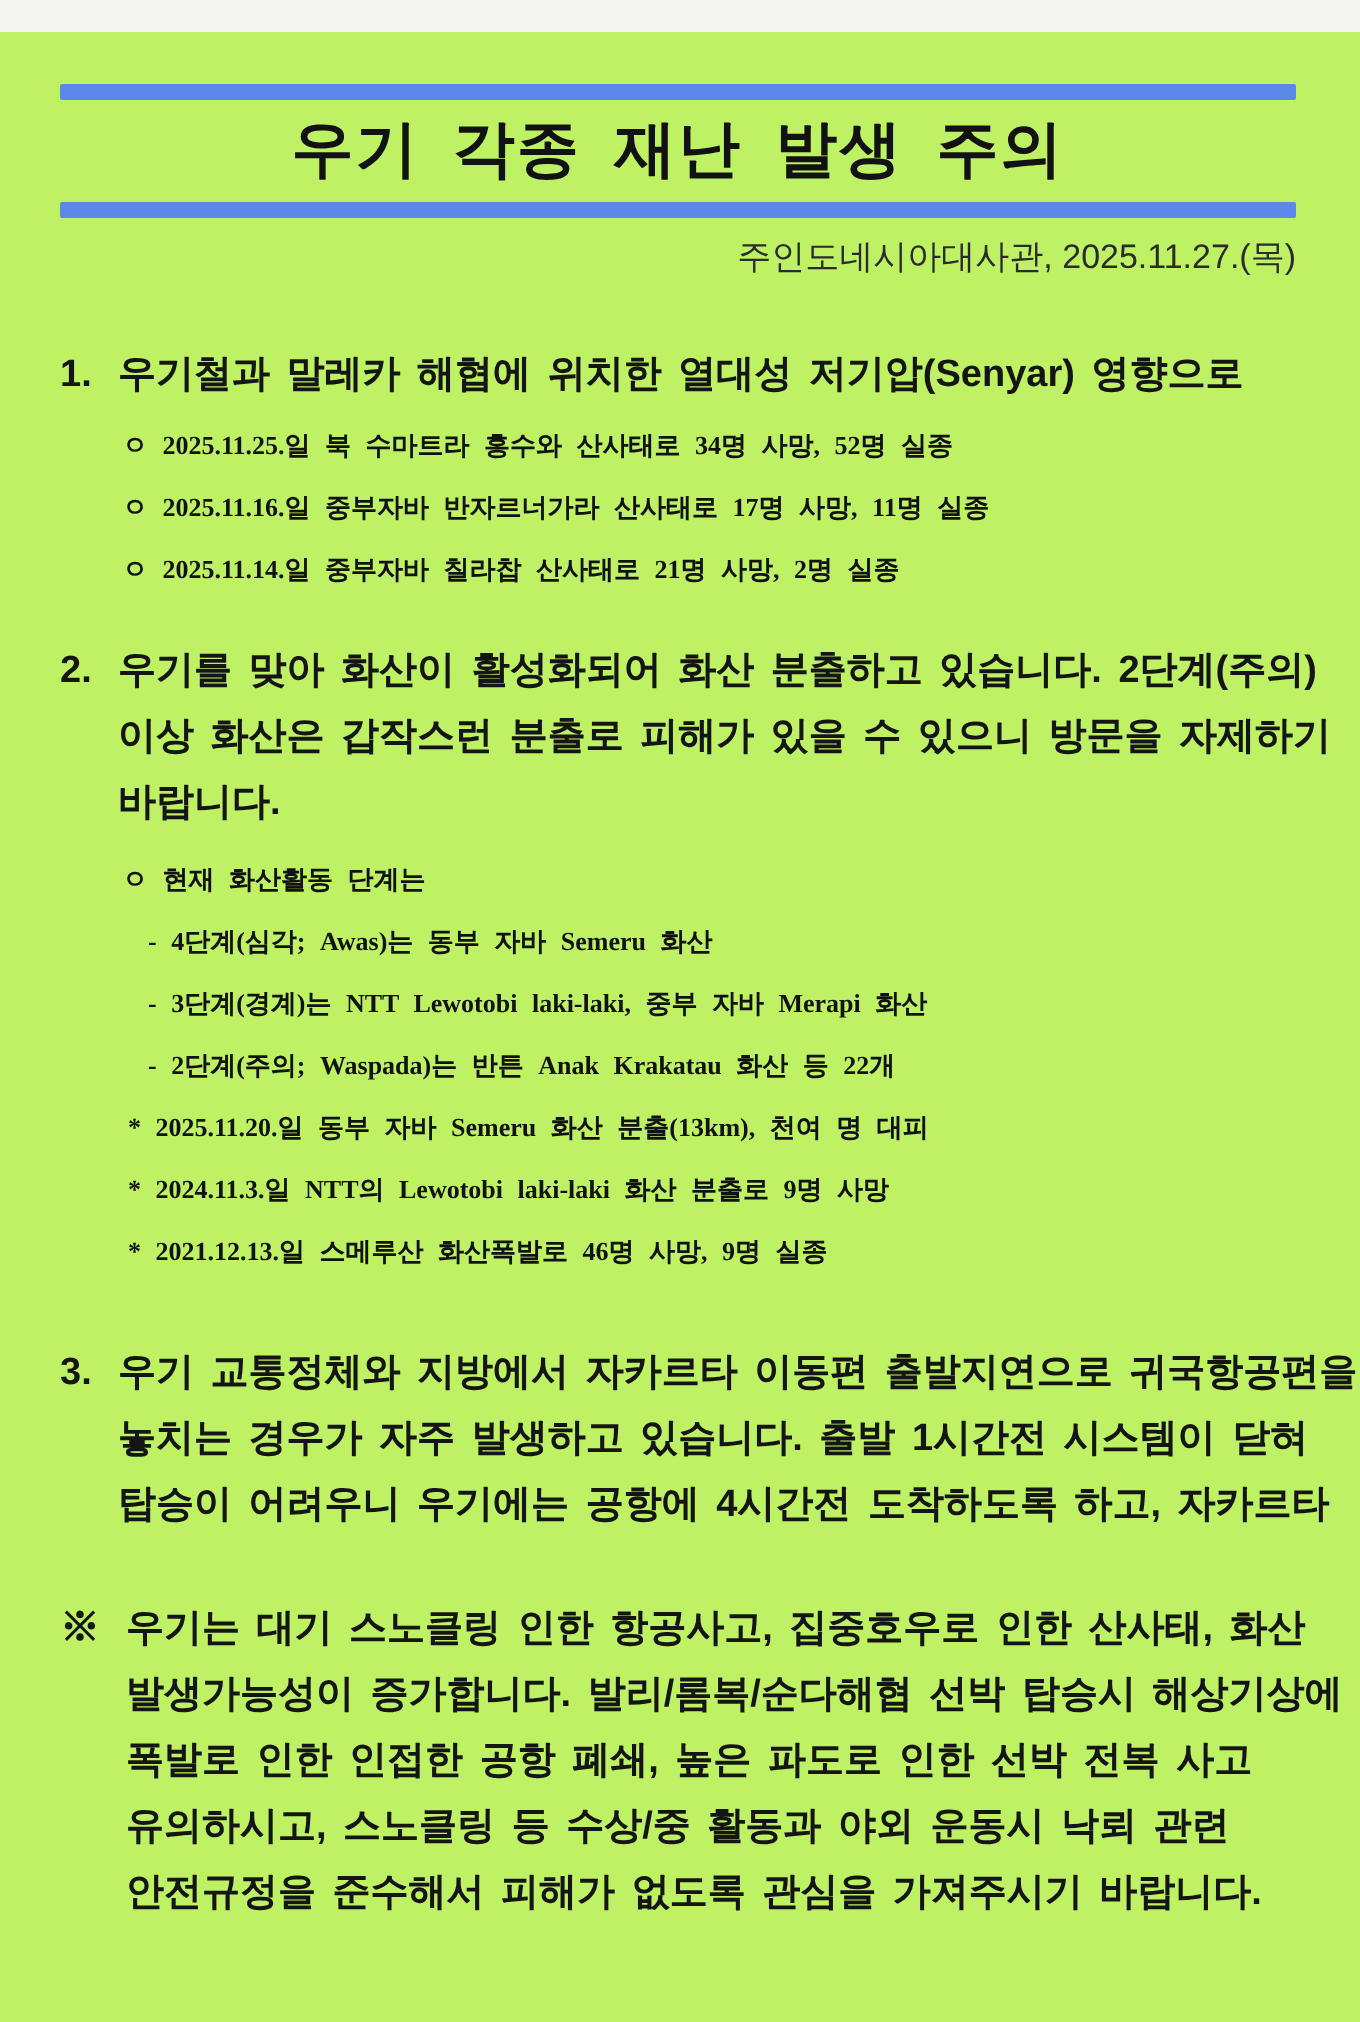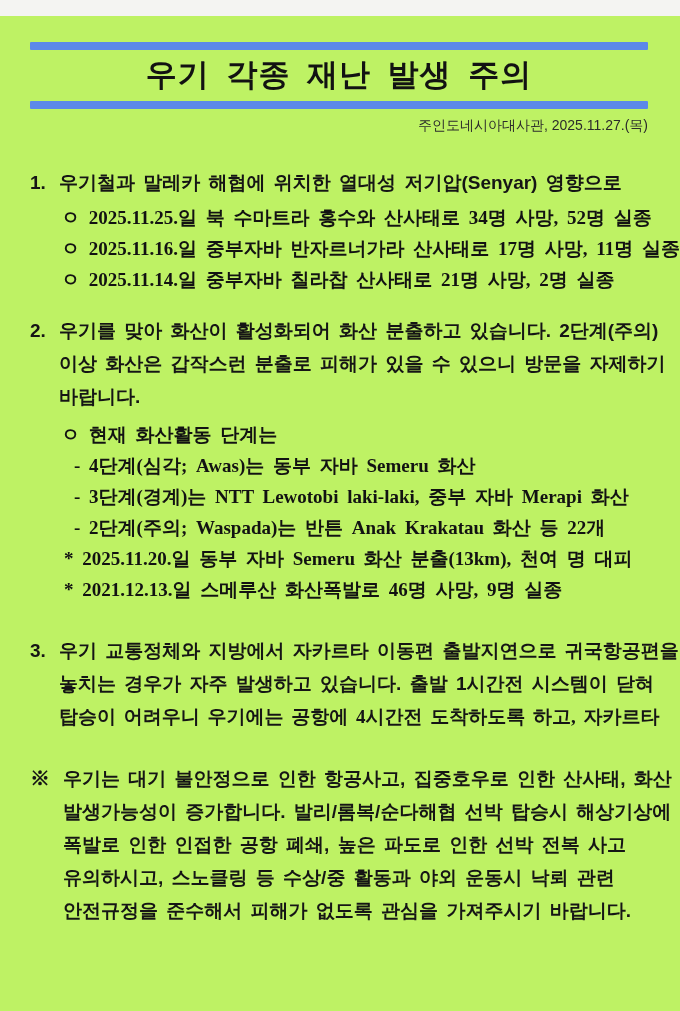--- a/index.html
+++ b/index.html
@@ -34,21 +34,21 @@
     font-size: 31px;
     font-weight: 800;
     letter-spacing: 1px;
     word-spacing: 7px;
     line-height: 40px;
     color: #121212;
   }
   .byline {
     margin-top: 8px;
     text-align: right;
-    font-size: 14px;
+    font-size: 17px;
     font-weight: 500;
     color: #2b2b2b;
     letter-spacing: 0px;
   }
   
   .para {
     display: flex;
     align-items: flex-start;
     font-weight: 700;
     font-size: 19px;
@@ -62,21 +62,21 @@
   .para.sym .marker {
     flex: 0 0 33px;
     font-size: 20px;
   }
   .para .lines { flex: 1; }
   .g-line { white-space: nowrap; }
   
   .serif-line {
     font-family: "Liberation Serif", serif;
     font-weight: 700;
-    font-size: 19px;
+    font-size: 13px;
     line-height: 31px;
     word-spacing: 4px;
     color: #121212;
     white-space: nowrap;
   }
   .indent-1 { padding-left: 31px; }  
   .indent-2 { padding-left: 44px; }  
   .indent-3 { padding-left: 34px; }  
   .sec-1 { margin-top: 31px; }
   .sec-1 .bullets { margin-top: 3px; }
@@ -125,40 +125,41 @@
           <span class="g-line" style="display: block;">이상 화산은 갑작스런 분출로 피해가 있을 수 있으니 방문을 자제하기</span>
           <span class="g-line" style="display: block;">바랍니다.</span>
         </span>
       </div>
       <div class="volcano-status">
         <div class="serif-line indent-1">ㅇ 현재 화산활동 단계는</div>
         <div class="serif-line indent-2">- 4단계(심각; Awas)는 동부 자바 Semeru 화산</div>
         <div class="serif-line indent-2">- 3단계(경계)는 NTT Lewotobi laki-laki, 중부 자바 Merapi 화산</div>
         <div class="serif-line indent-2">- 2단계(주의; Waspada)는 반튼 Anak Krakatau 화산 등 22개</div>
         <div class="serif-line indent-3">* 2025.11.20.일 동부 자바 Semeru 화산 분출(13km), 천여 명 대피</div>
+        <div class="serif-line indent-3">* 2024.11.3.일 NTT의 Lewotobi laki-laki 화산 분출로 9명 사망</div>
         <div class="serif-line indent-3">* 2021.12.13.일 스메루산 화산폭발로 46명 사망, 9명 실종</div>
       </div>
     </div>
 
     <div class="sec-3">
       <div class="para">
         <span class="marker">3.</span>
         <span class="lines">
           <span class="g-line" style="display: block;">우기 교통정체와 지방에서 자카르타 이동편 출발지연으로 귀국항공편을</span>
           <span class="g-line" style="display: block;">놓치는 경우가 자주 발생하고 있습니다. 출발 1시간전 시스템이 닫혀</span>
-          <span class="g-line" style="display: block; font-family: Liberation Serif, serif;">탑승이 어려우니 우기에는 공항에 4시간전 도착하도록 하고, 자카르타</span>
+          <span class="g-line" style="display: block;">탑승이 어려우니 우기에는 공항에 4시간전 도착하도록 하고, 자카르타</span>
         </span>
       </div>
     </div>
 
     <div class="sec-4">
       <div class="para sym">
         <span class="marker">※</span>
         <span class="lines">
-          <span class="g-line" style="display: block;">우기는 대기 불안정으로 인한 항공사고, 집중호우로 인한 산사태, 화산</span>
+          <span class="g-line" style="display: block;">우기는 대기 스노클링 인한 항공사고, 집중호우로 인한 산사태, 화산</span>
           <span class="g-line" style="display: block;">발생가능성이 증가합니다. 발리/롬복/순다해협 선박 탑승시 해상기상에</span>
           <span class="g-line" style="display: block;">폭발로 인한 인접한 공항 폐쇄, 높은 파도로 인한 선박 전복 사고</span>
           <span class="g-line" style="display: block;">유의하시고, 스노클링 등 수상/중 활동과 야외 운동시 낙뢰 관련</span>
           <span class="g-line" style="display: block;">안전규정을 준수해서 피해가 없도록 관심을 가져주시기 바랍니다.</span>
         </span>
       </div>
     </div>
 
   </div>
   <div class="rule rule-footer" style="background: rgb(92, 136, 234);"></div>

